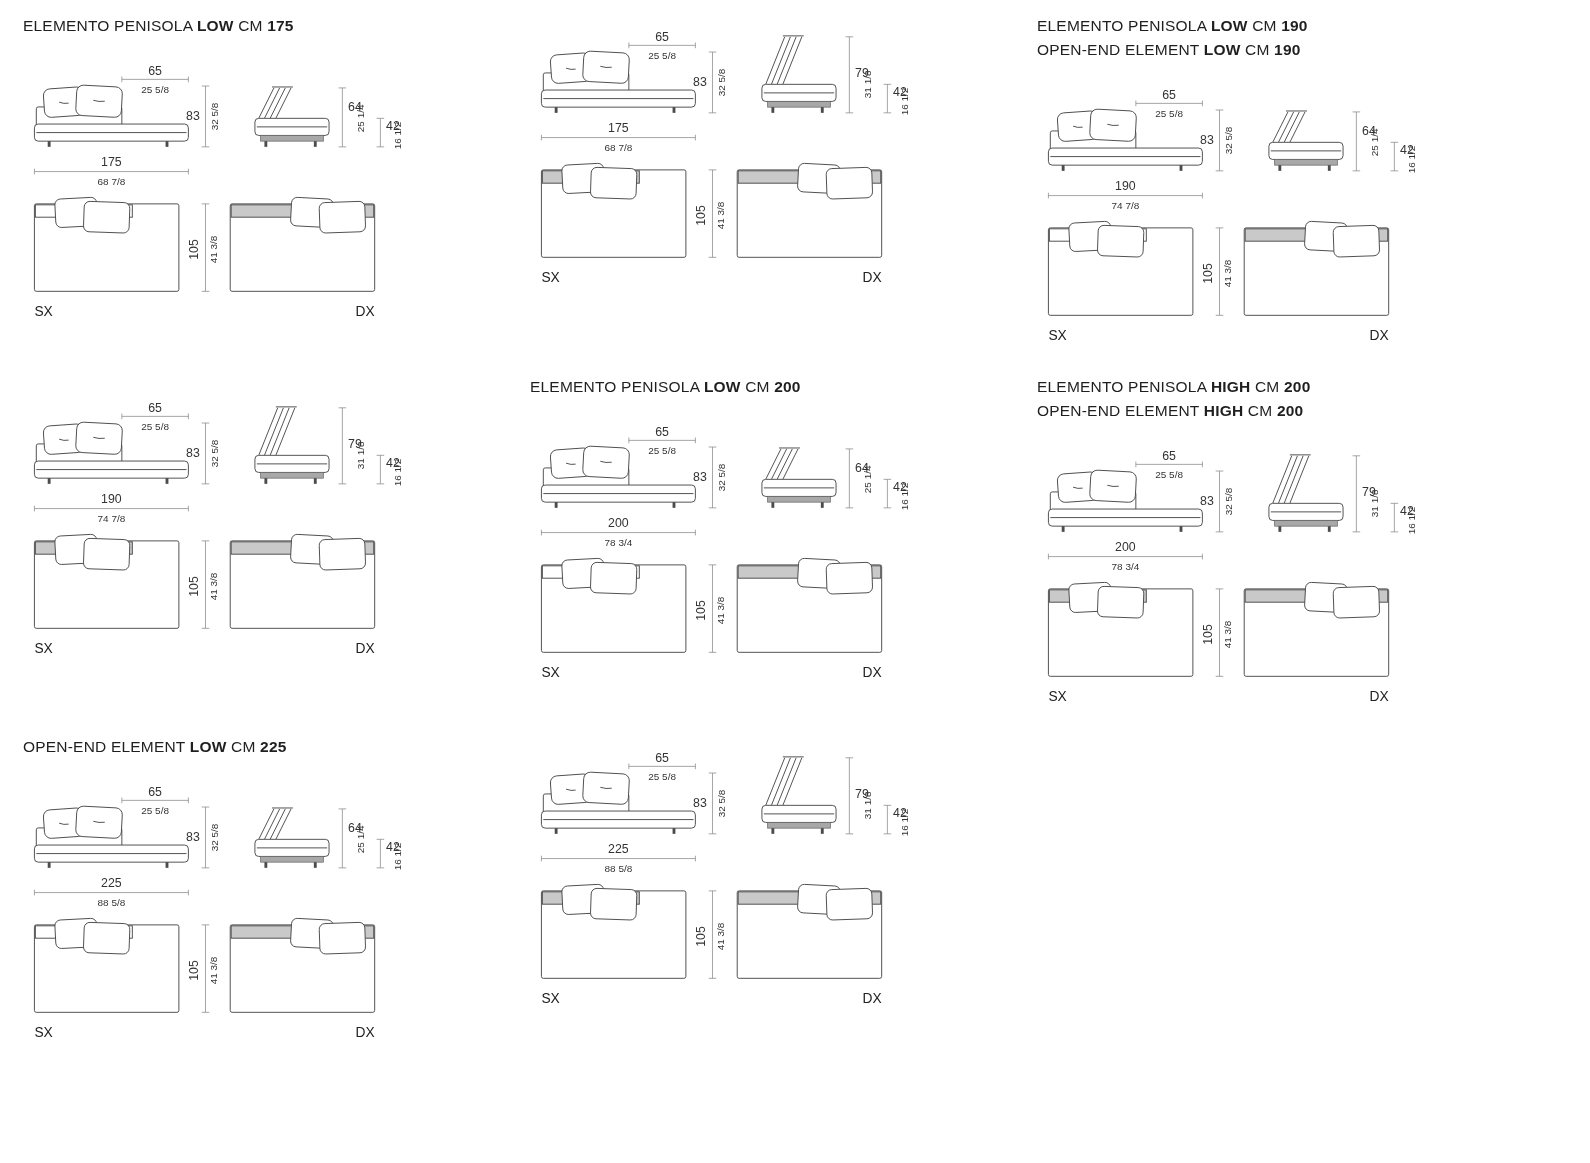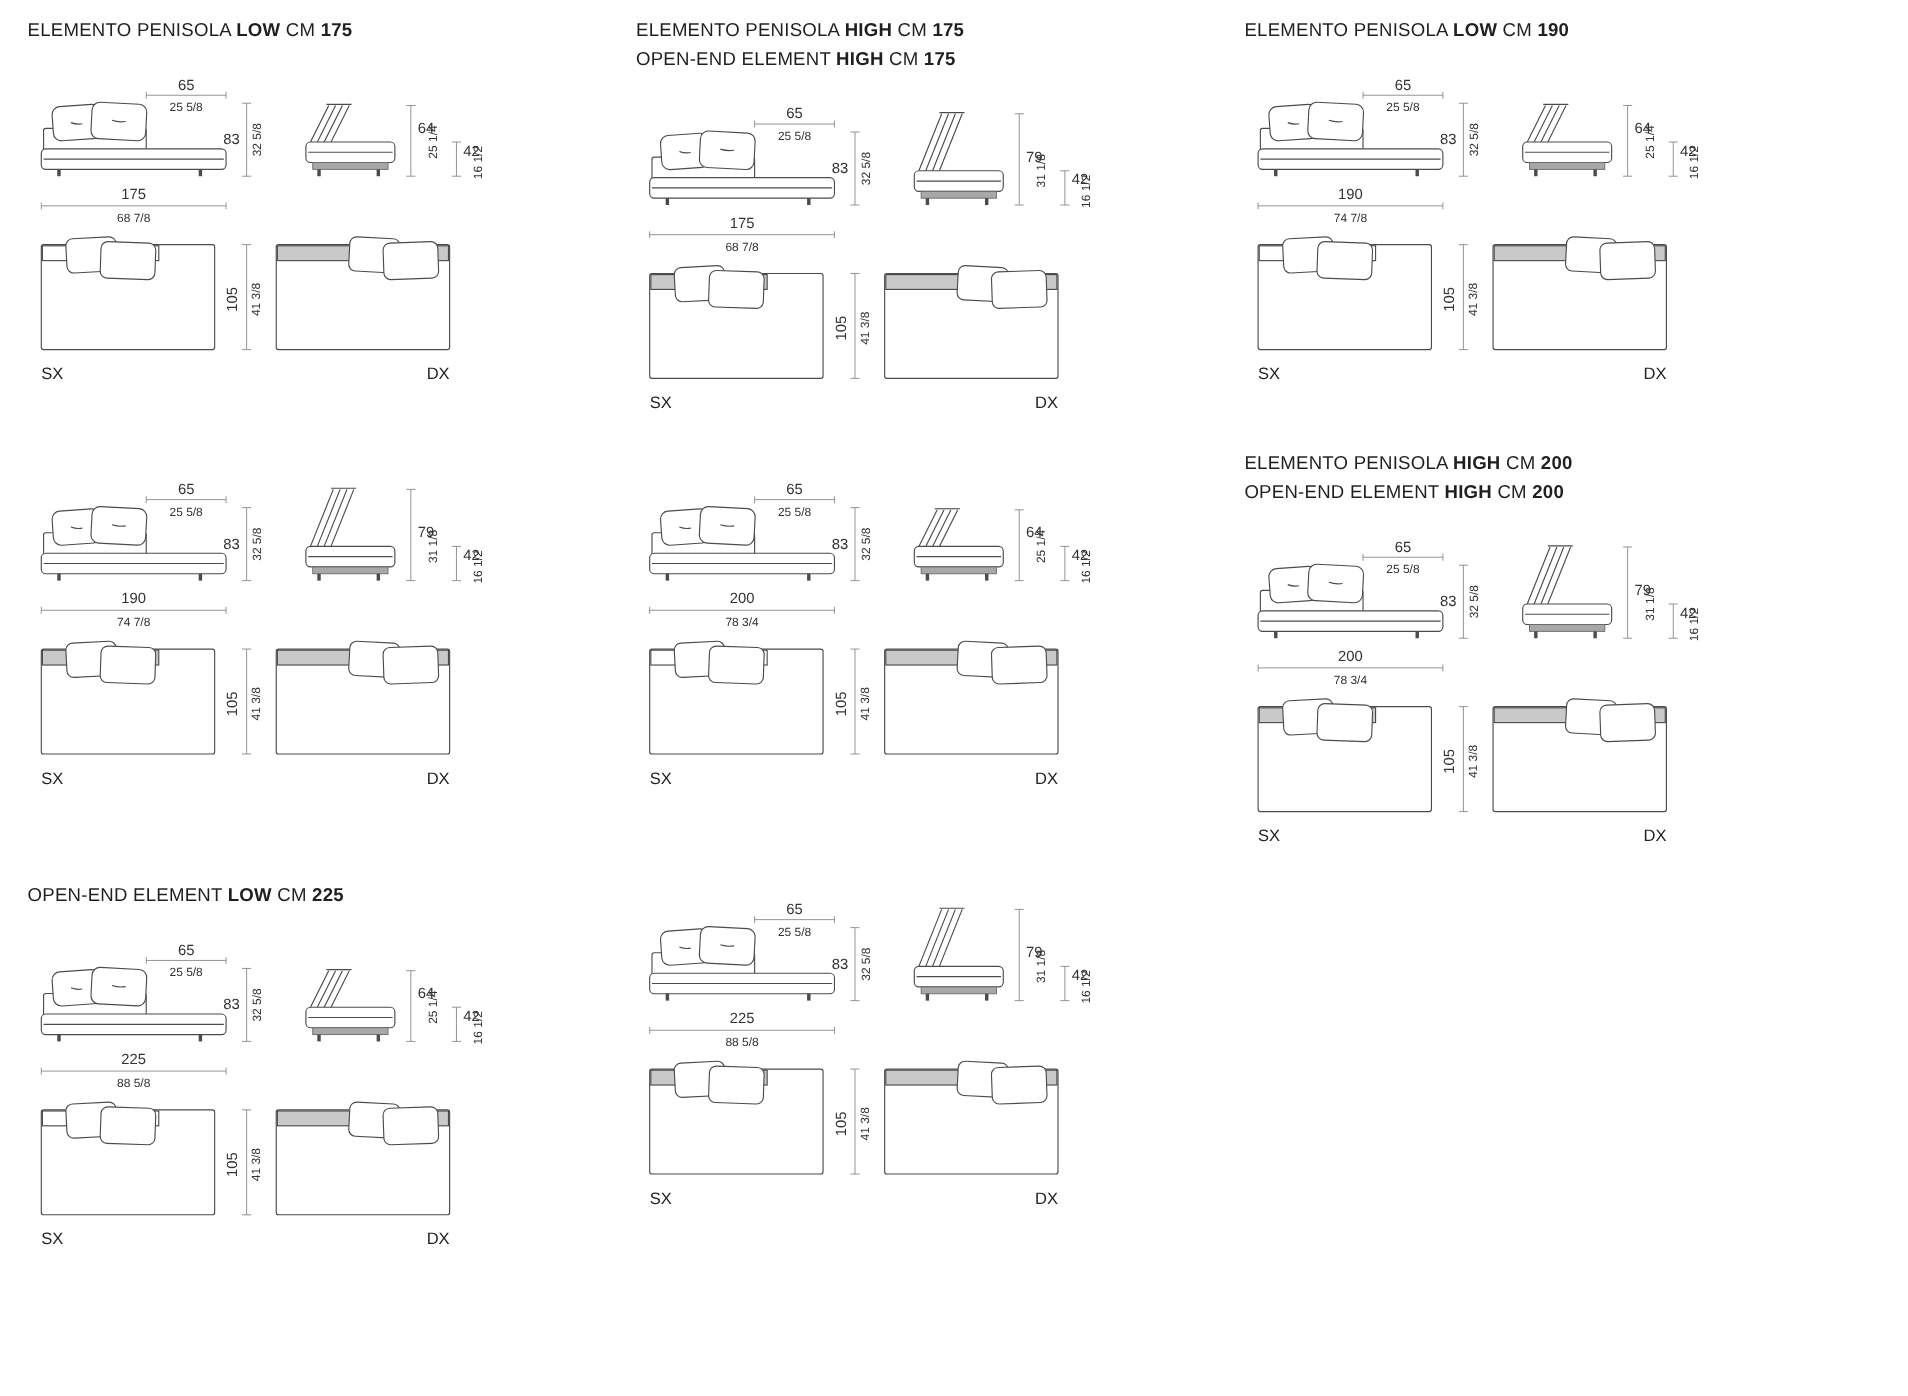--- a/index.html
+++ b/index.html
@@ -153,24 +153,20 @@
         <rect class="ln" x="312" y="162" width="48" height="32" rx="6" transform="rotate(-2 336 178)"></rect>
       </g>
 
       <text class="lbl" x="12" y="282">SX</text>
       <text class="lbl" x="370" y="282" text-anchor="end">DX</text>
 
     </svg>
   </section>
 
   <section class="panel variant-high">
-    <header class="titles">
-      <div class="title-line"><span>ELEMENTO PENISOLA</span> <b>HIGH</b> <span>CM</span> <b>175</b></div>
-      <div class="title-line"><span>OPEN-END ELEMENT</span> <b>HIGH</b> <span>CM</span> <b>175</b></div>
-    </header>
 
     <svg class="drawing" viewBox="0 0 505 290" xmlns="http://www.w3.org/2000/svg">
 
       <g>
         <rect class="nf" x="14" y="62" width="90" height="22" rx="2"></rect>
         <rect class="ln" x="12" y="80" width="162" height="18" rx="4"></rect>
         <line class="nf" x1="14" y1="89" x2="172" y2="89"></line>
         <rect class="leg" x="26" y="98" width="3" height="6"></rect>
         <rect class="leg" x="150" y="98" width="3" height="6"></rect>
         <g>
@@ -268,20 +264,21 @@
 
       <text class="lbl" x="12" y="282">SX</text>
       <text class="lbl" x="370" y="282" text-anchor="end">DX</text>
 
     </svg>
   </section>
 
   <section class="panel variant-low">
     <header class="titles">
       <div class="title-line"><span>ELEMENTO PENISOLA</span> <b>LOW</b> <span>CM</span> <b>190</b></div>
+      <div class="title-line"><span>OPEN-END ELEMENT</span> <b>LOW</b> <span>CM</span> <b>190</b></div>
     </header>
 
     <svg class="drawing" viewBox="0 0 505 290" xmlns="http://www.w3.org/2000/svg">
 
       <g>
         <rect class="nf" x="14" y="62" width="90" height="22" rx="2"></rect>
         <rect class="ln" x="12" y="80" width="162" height="18" rx="4"></rect>
         <line class="nf" x1="14" y1="89" x2="172" y2="89"></line>
         <rect class="leg" x="26" y="98" width="3" height="6"></rect>
         <rect class="leg" x="150" y="98" width="3" height="6"></rect>
@@ -490,20 +487,21 @@
       </g>
 
       <text class="lbl" x="12" y="282">SX</text>
       <text class="lbl" x="370" y="282" text-anchor="end">DX</text>
 
     </svg>
   </section>
 
   <section class="panel variant-low">
     <header class="titles">
+      <div class="title-line"><span>ELEMENTO PENISOLA</span> <b>LOW</b> <span>CM</span> <b>200</b></div>
     </header>
 
     <svg class="drawing" viewBox="0 0 505 290" xmlns="http://www.w3.org/2000/svg">
 
       <g>
         <rect class="nf" x="14" y="62" width="90" height="22" rx="2"></rect>
         <rect class="ln" x="12" y="80" width="162" height="18" rx="4"></rect>
         <line class="nf" x1="14" y1="89" x2="172" y2="89"></line>
         <rect class="leg" x="26" y="98" width="3" height="6"></rect>
         <rect class="leg" x="150" y="98" width="3" height="6"></rect>

